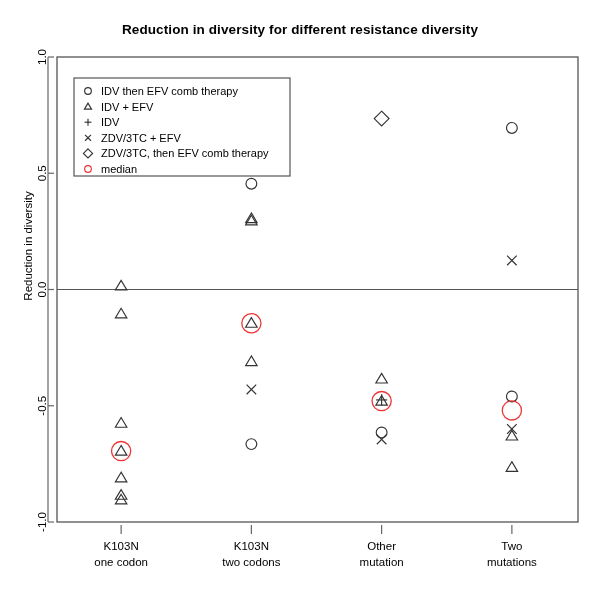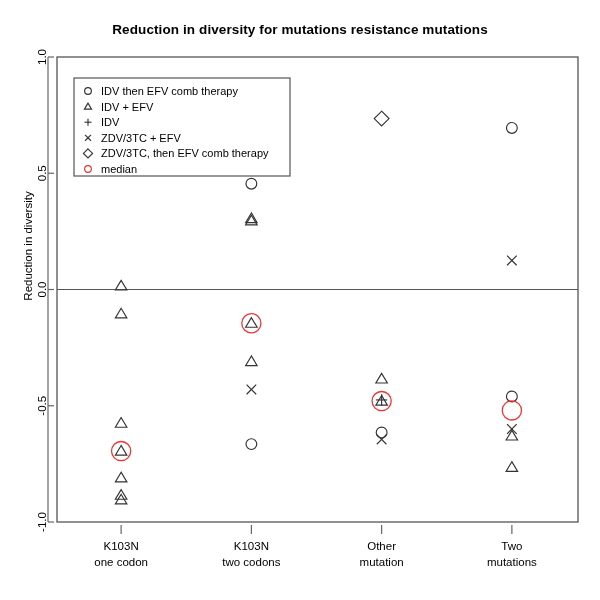--- a/index.html
+++ b/index.html
@@ -56,21 +56,21 @@
   }
   .legend-label {
     font-size: 11px;
   }
 </style>
 </head>
 <body>
 
 <div id="chart-root">
 
-  <div id="plot-title">Reduction in diversity for mutations resistance mutations</div>
+  <div id="plot-title">Reduction in diversity for different resistance diversity</div>
   <div id="y-axis-title">Reduction in diversity</div>
 
   <svg id="plot-svg" width="600" height="600">
     <g id="y-axis-group">
         <line x1="48" y1="57" x2="48" y2="522" stroke="#666666" stroke-width="1.2"></line>
         <line x1="48" y1="522" x2="54" y2="522" stroke="#666666" stroke-width="1.2"></line>
         <text x="42" y="522" text-anchor="middle" dominant-baseline="central" class="tick-label" transform="rotate(-90 42 522)">-1.0</text>
         <line x1="48" y1="405.75" x2="54" y2="405.75" stroke="#666666" stroke-width="1.2"></line>
         <text x="42" y="405.75" text-anchor="middle" dominant-baseline="central" class="tick-label" transform="rotate(-90 42 405.75)">-0.5</text>
         <line x1="48" y1="289.5" x2="54" y2="289.5" stroke="#666666" stroke-width="1.2"></line>

